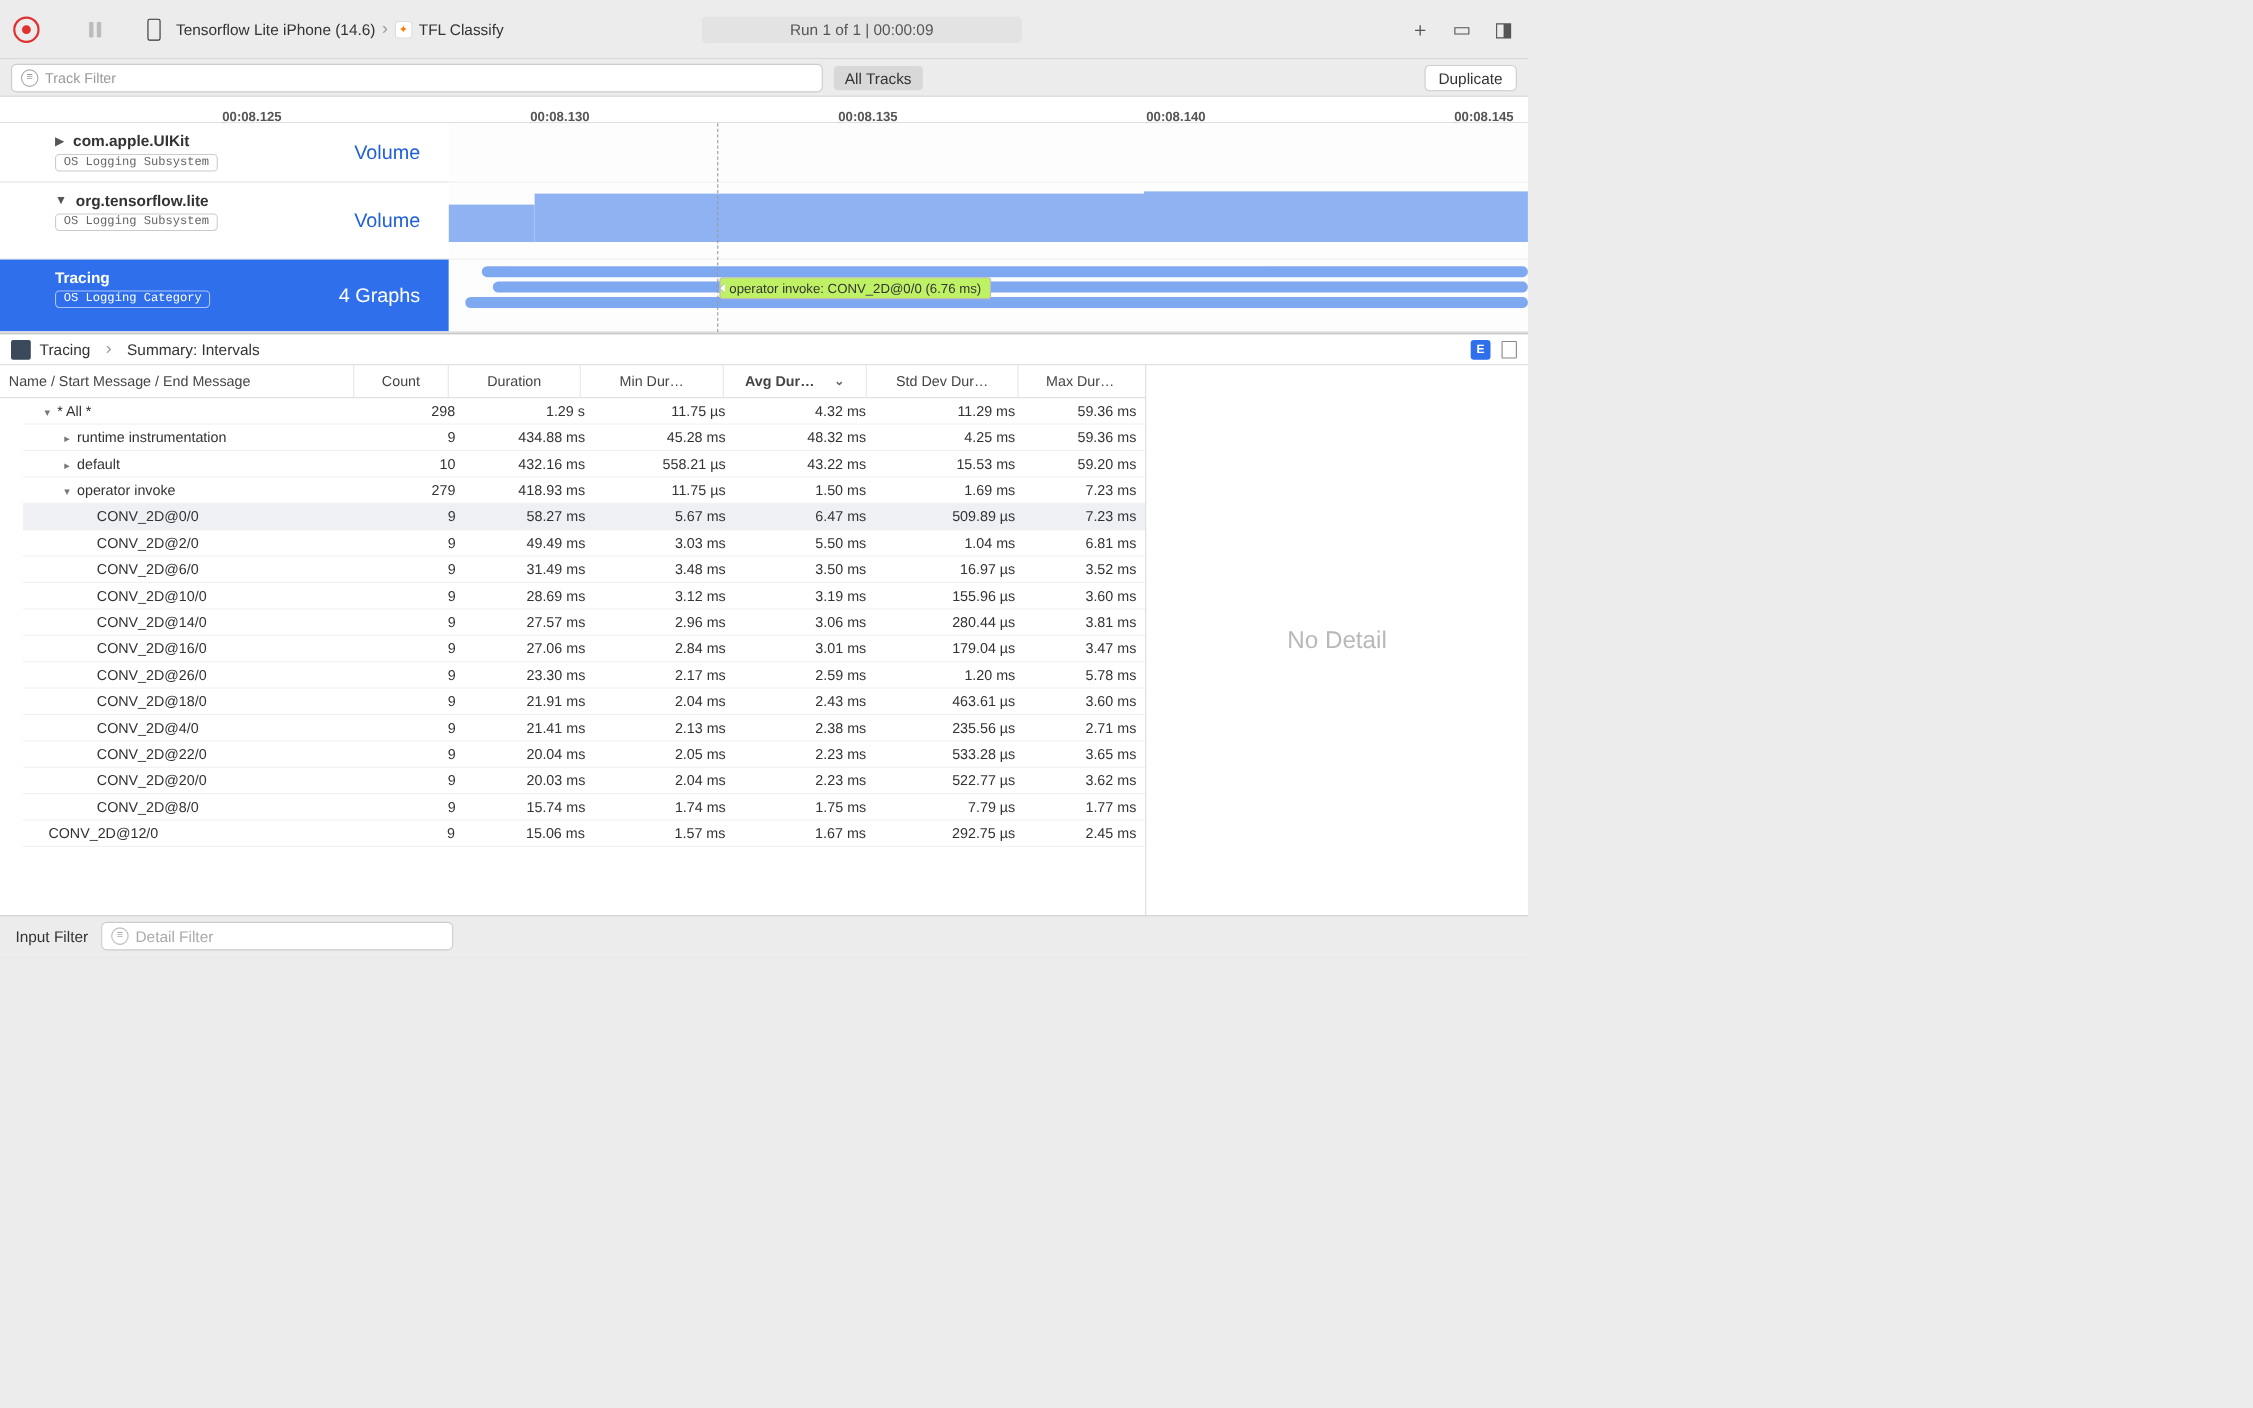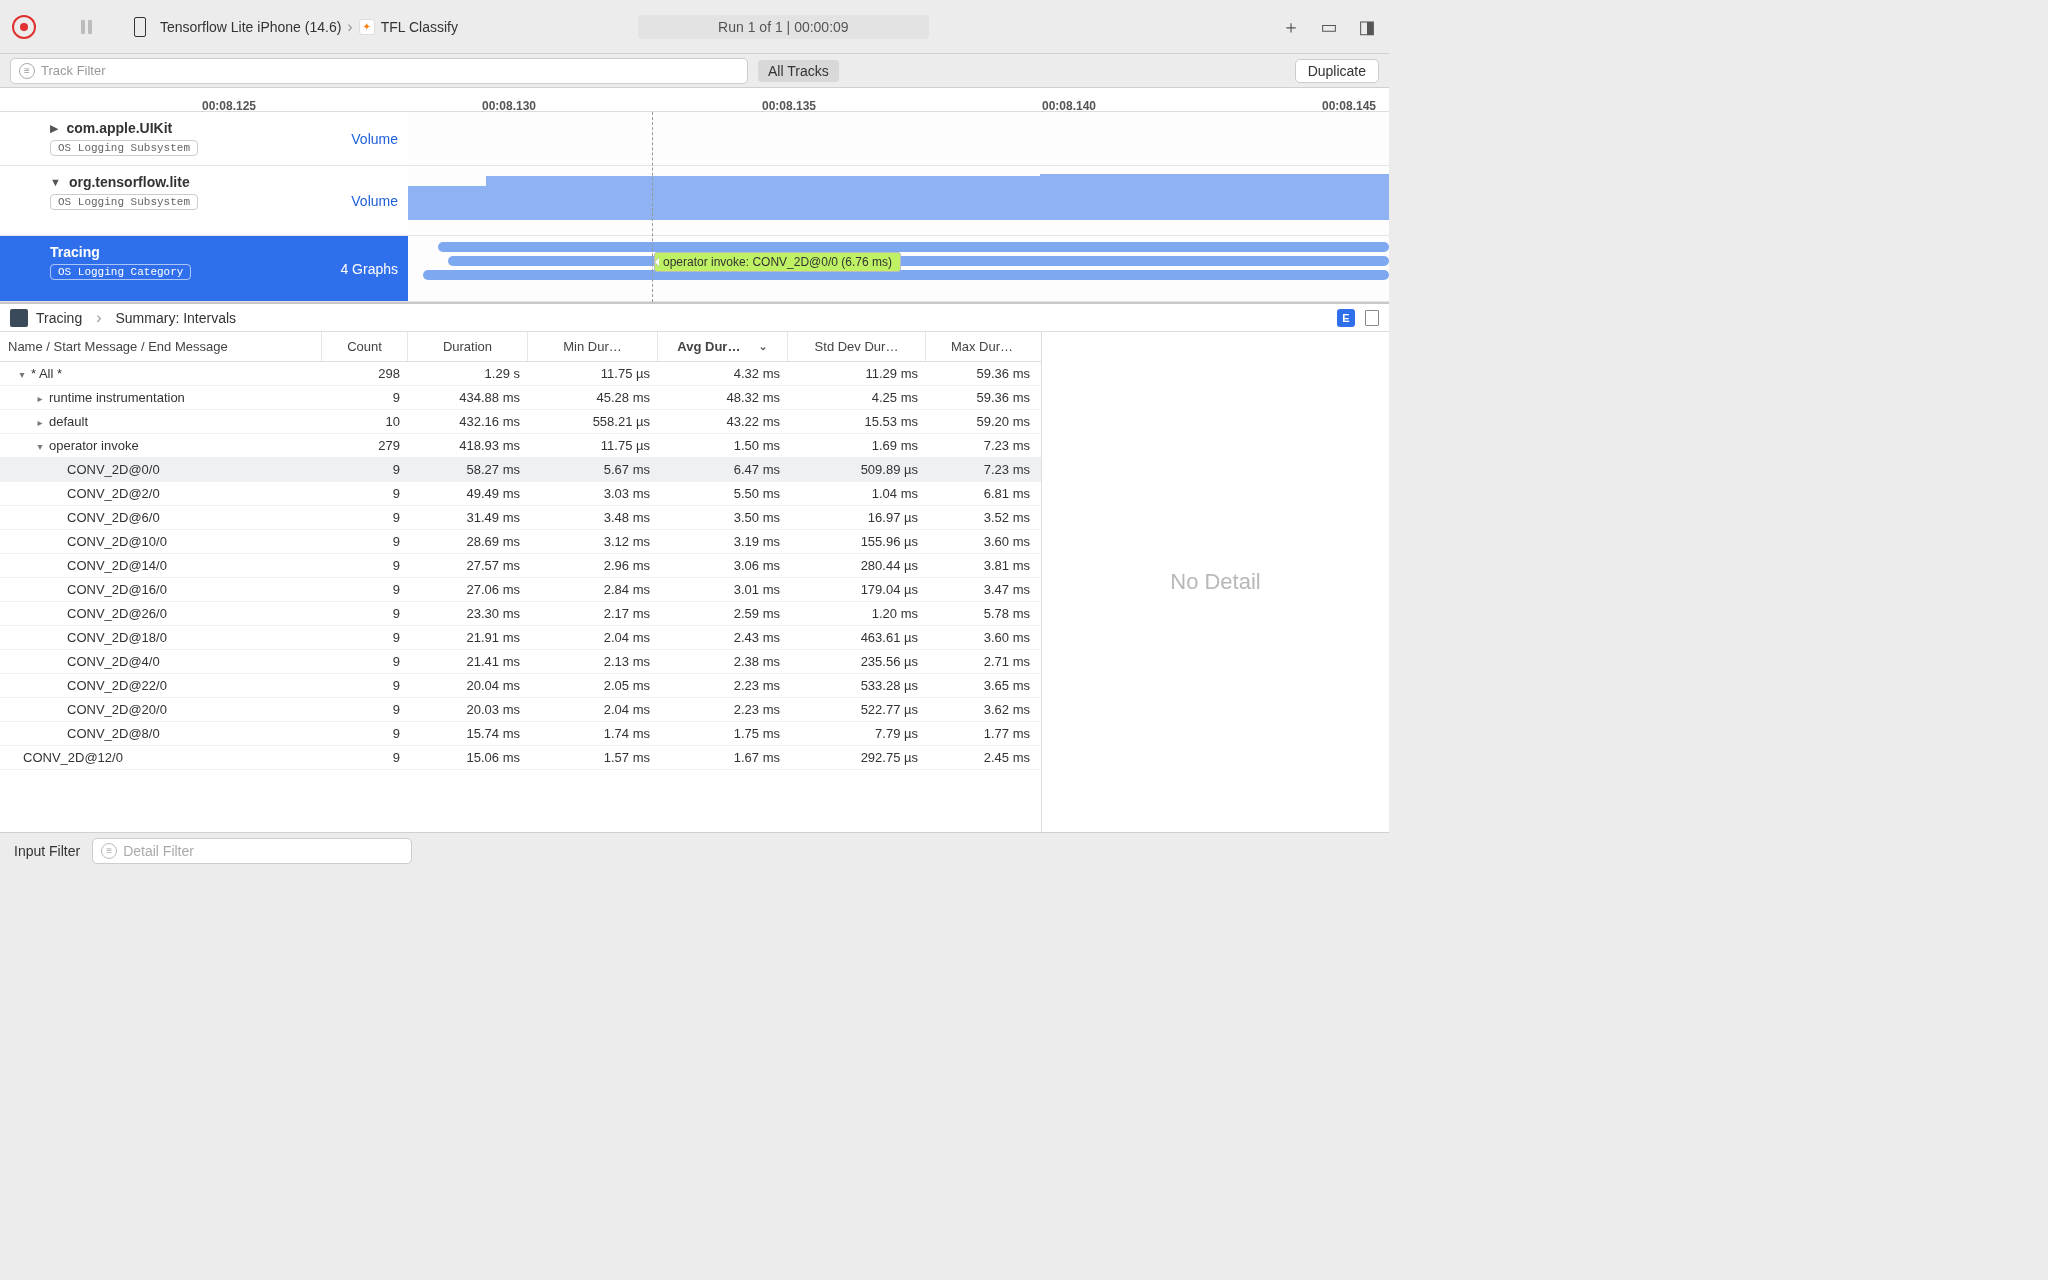--- a/index.html
+++ b/index.html
@@ -32,21 +32,21 @@
 .ruler .tick{ position:absolute; top:6px; height:100%; display:flex; align-items:center;font-weight:bold;}
 .ruler .tick::before{content:"";position:absolute;bottom:0;left:0;width:1px;height:6px;background:#bbb;}
 
 
 .tracks { background:#fff; }
 .track { display:flex; border-bottom:1px solid #e4e4e4; }
 .track .label { width: 408px; padding: 8px 10px 8px 50px; display:flex; flex-direction:column; gap:4px; position:relative;}
 .track .label .lrow{display:flex; align-items:center; gap:8px;}
 .track .label .title{font-weight:600; font-size:14px;}
 .track .label .tag{border:1px solid #ccc; border-radius:4px; padding:1px 7px; font-size:11px; color:#666;font-family:Liberation Mono, monospace;}
-.track .label .right{position:absolute; right:10px; top:50%; transform:translateY(-50%); font-size:14px;}
+.track .label .right{position:absolute; right:26px; top:50%; transform:translateY(-50%); font-size:18px;}
 .track .lane { flex:1; position:relative; background:#fdfdfd;}
 .track.sel .label{ background:#2f6fec; color:#fff;}
 .track.sel .label .tag{border-color:rgba(255,255,255,.6); color:#fff;}
 .track.sel .label .right{color:#fff;}
 .blue{color:#1f5fd8;}
 .volbar{position:absolute; left:0; right:0; background:#8fb3f2; }
 .volbar.a{top:20px;height:34px;left:0;width:78px;}
 .volbar.b{top:8px;height:46px;left:0px;right:0;}
 .volbar.c{top:10px;height:44px;left:78px;right:0; right:347px;}
 .grbar{position:absolute;height:10px;background:#7ea8f0;border-radius:5px;}
@@ -68,21 +68,21 @@
 
 .mainsplit{flex:1;display:flex;min-height:0;}
 .leftpane{flex:1;display:flex;flex-direction:column;min-width:0;}
 .rightpane{width:348px;border-left:1px solid #ddd;display:flex;align-items:center;justify-content:center;color:#b8b8b8;font-size:22px;}
 
 
 .thead{height:30px;border-bottom:1px solid #ddd;display:flex;align-items:center;font-size:13px;color:#444;}
 .thead .col{padding:0 8px;border-right:1px solid #e6e6e6;height:100%;display:flex;align-items:center;}
 .thead .sort{font-weight:600;display:flex;align-items:center;gap:18px;}
 .tbody{flex:1;overflow:auto;}
-.row{height:24px;display:flex;align-items:center;border-bottom:1px solid #f1f1f1;font-size:13px;}
+.row{height:24px;display:flex;align-items:center;border-bottom:1px solid #f1f1f1;font-size:13px;margin-left:21px;}
 .row .cell{padding:0 8px;}
 .row.sel{background:#eef0f4;}
 .row .disc{display:inline-block;width:12px;text-align:center;color:#777;font-size:10px;margin-right:3px;}
 .c-name{width:322px;}
 .c-count{width:86px;text-align:right;}
 .c-dur{width:120px;text-align:right;}
 .c-min{width:130px;text-align:right;}
 .c-avg{width:130px;text-align:right;}
 .c-std{width:138px;text-align:right;}
 .c-max{width:112px;text-align:right;}

